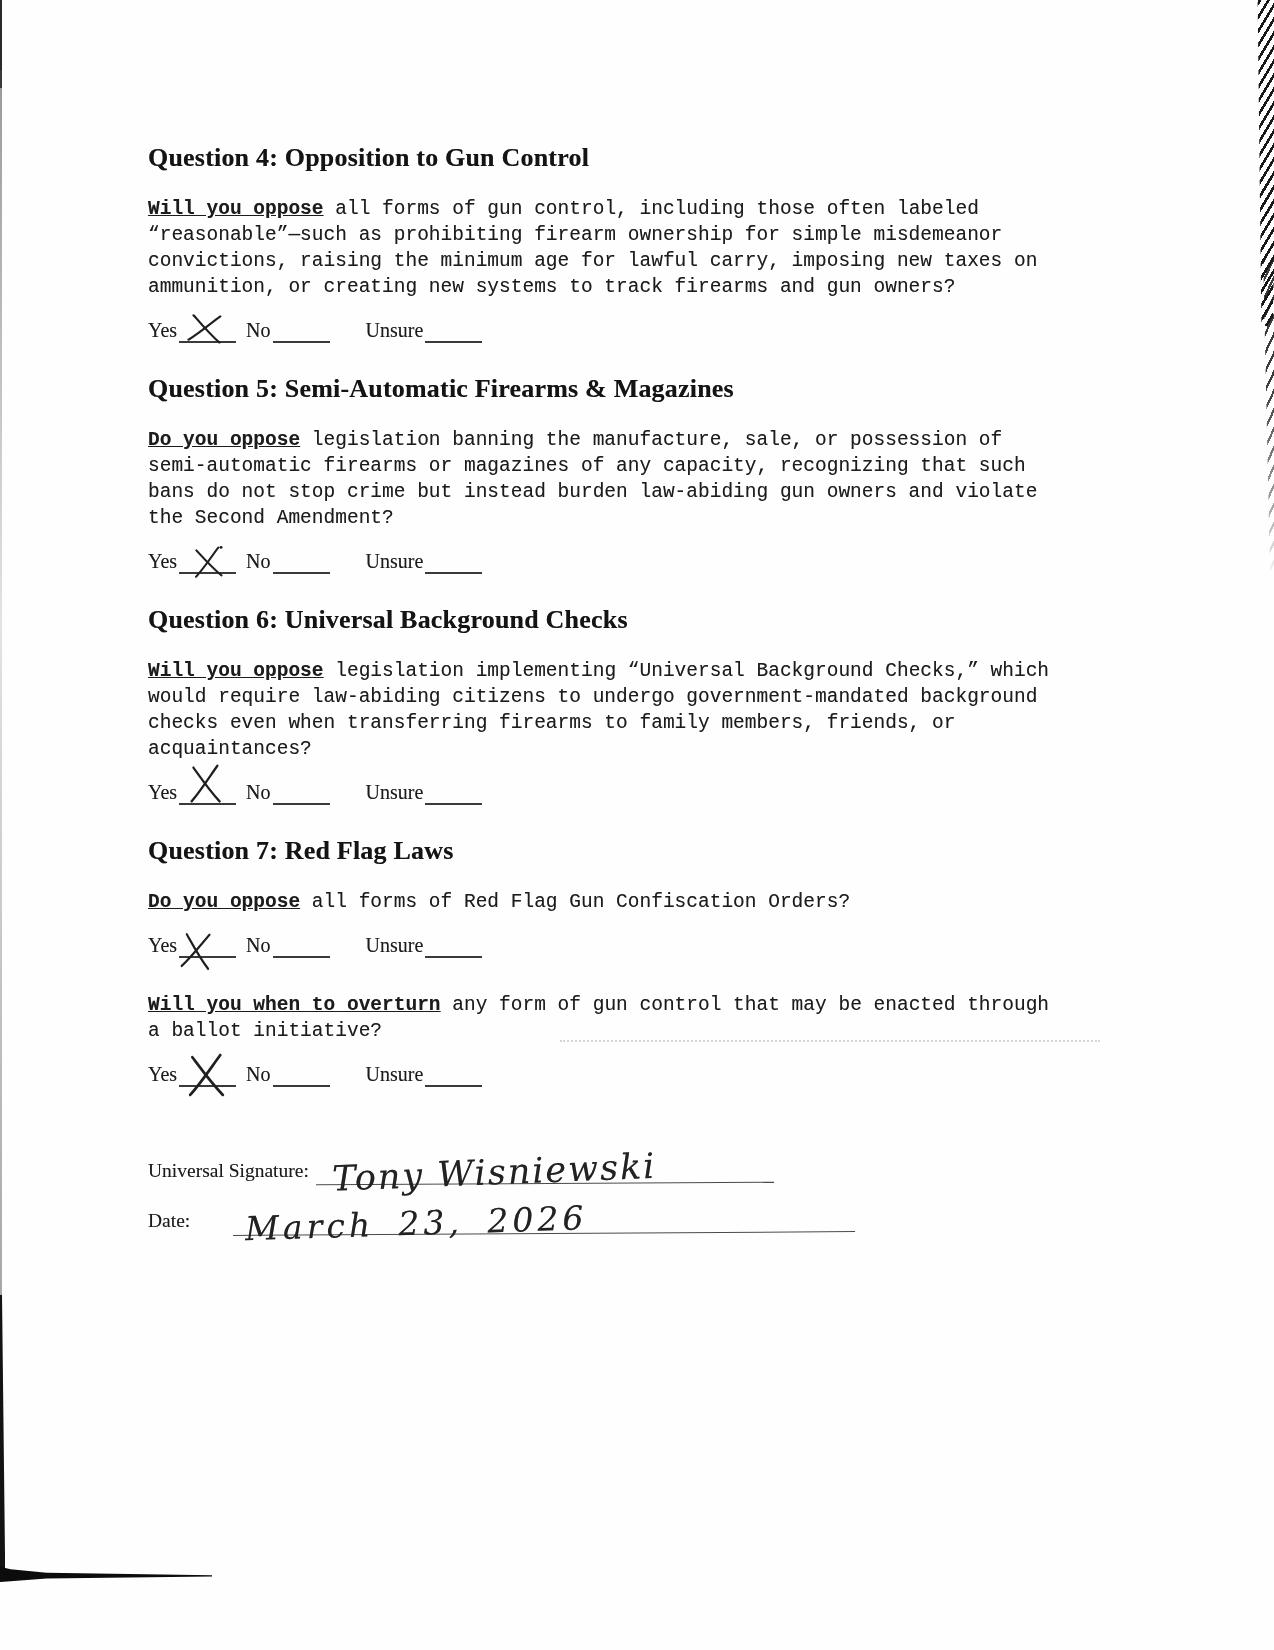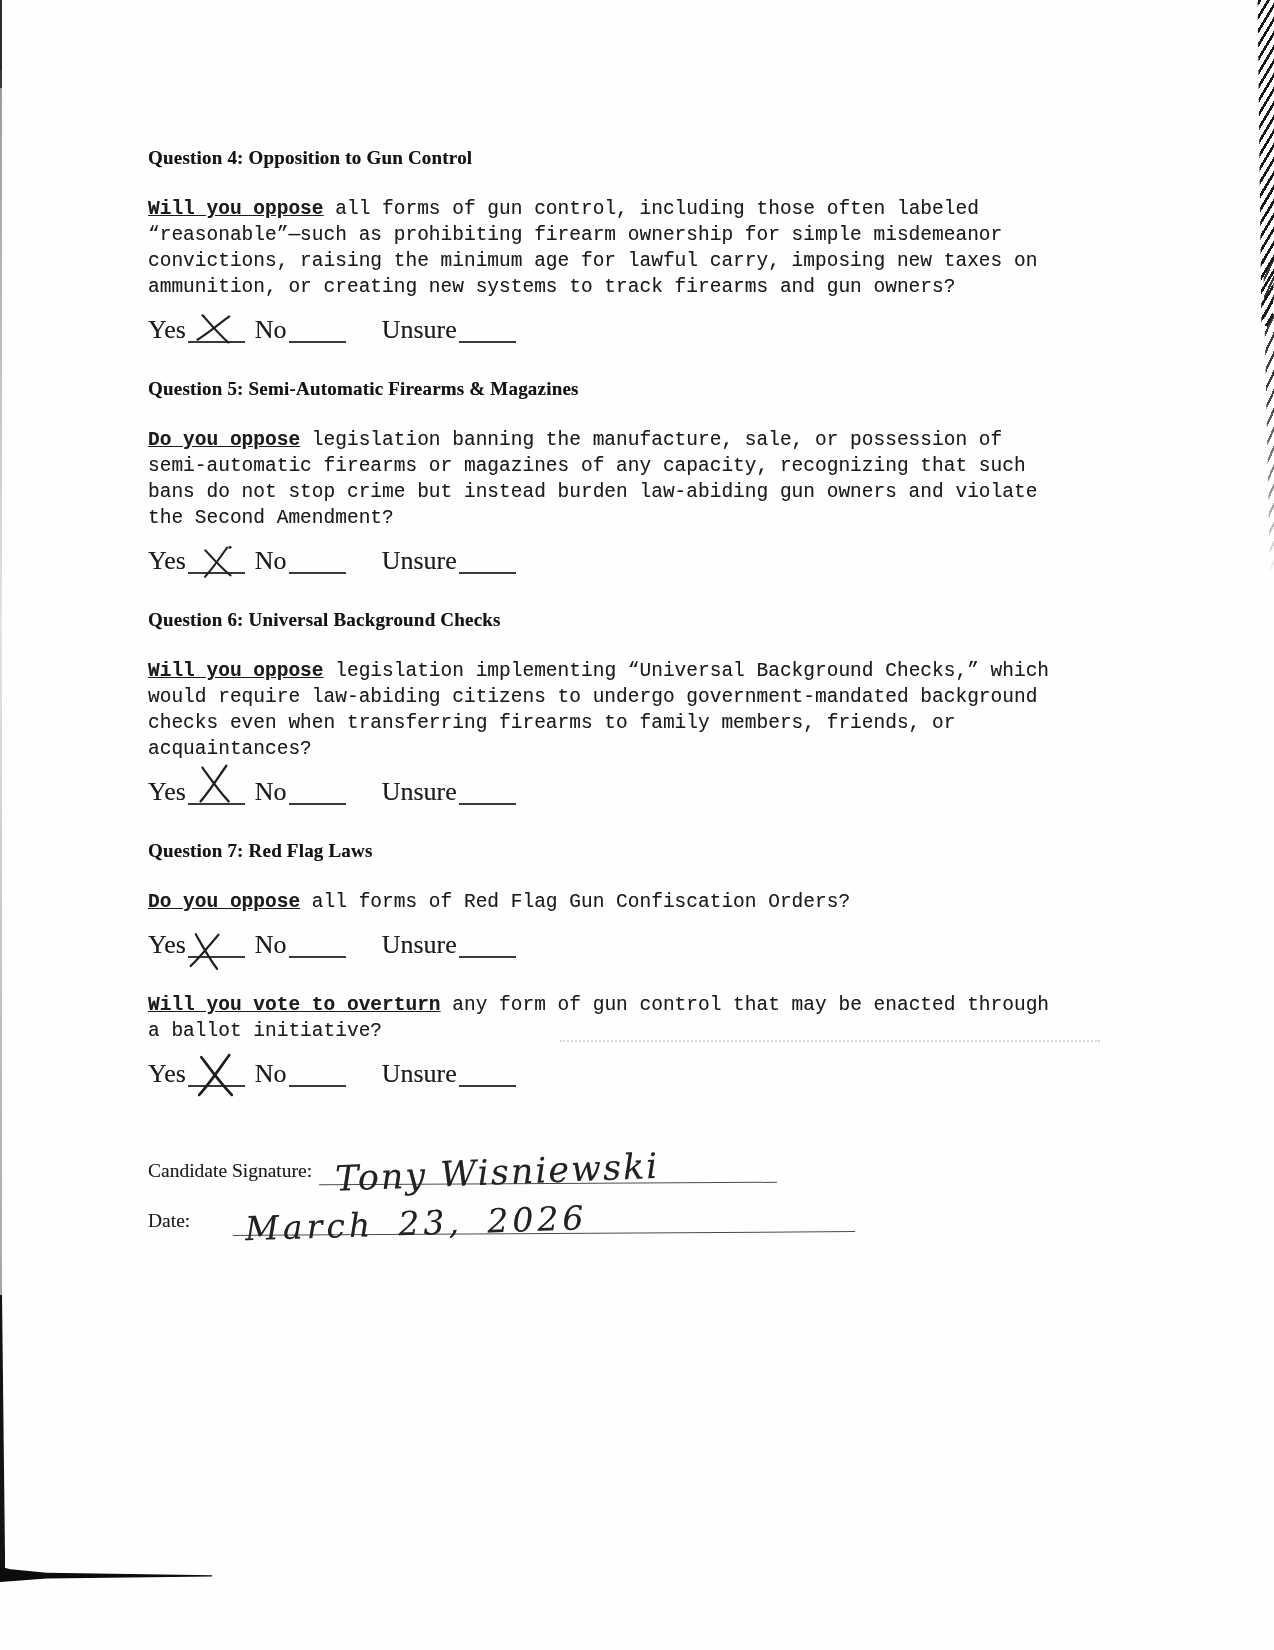--- a/index.html
+++ b/index.html
@@ -26,31 +26,31 @@
   .edge-hatch-b{position:absolute;right:-1px;top:250px;width:16px;height:330px;
     background:repeating-linear-gradient(115deg,rgba(25,25,25,.85) 0 2.2px,rgba(255,255,255,0) 2.2px 8px);
     clip-path:polygon(25% 0,100% 0,100% 100%,70% 100%);
     -webkit-mask-image:linear-gradient(to bottom,#000 0 40%,rgba(0,0,0,.5) 75%,transparent 100%);
     mask-image:linear-gradient(to bottom,#000 0 40%,rgba(0,0,0,.5) 75%,transparent 100%);}
   .faint-dashes{position:absolute;left:560px;top:1040px;width:540px;height:0;
     border-top:2px dotted rgba(140,140,140,.35);}
   
   .content{position:absolute;left:148px;top:146px;width:915px;}
   .q-heading{
-    font-size:19px;line-height:24px;font-weight:bold;margin:0 0 26px 0;
+    font-size:26px;line-height:24px;font-weight:bold;margin:0 0 26px 0;
     letter-spacing:.2px;color:#141414;text-shadow:0 0 .5px rgba(20,20,20,.5);
   }
   .q-text{
     font-size:19.5px;line-height:26px;margin:0 0 15px 0;
     text-shadow:0 0 .4px rgba(30,30,30,.4);
     font-family:Liberation Mono, monospace;
   }
   .q-lead{font-weight:bold;text-decoration:underline;}
   .answer-row{display:flex;align-items:flex-end;height:28px;margin:0 0 34px 0;
-    font-size:26px;text-shadow:0 0 .4px rgba(30,30,30,.4);}
+    font-size:20px;text-shadow:0 0 .4px rgba(30,30,30,.4);}
   .opt{display:flex;align-items:flex-end;}
   .opt-label{line-height:26px;}
   .blank{position:relative;width:57px;height:26px;margin-left:2px;border-bottom:2px solid #3a3a3a;}
   .opt-no{margin-left:10px;justify-content:space-between;}
   .opt-unsure{margin-left:36px;}
   
   .xmark{display:none;position:absolute;stroke:#1f1f1f;fill:none;stroke-width:2.3;stroke-linecap:round;}
   .opt.checked .xmark{display:block;}
   .xdot{display:none;fill:#1f1f1f;stroke:none;}
   .qb0 .xmark{width:40px;height:31px;bottom:-3px;left:7px;transform:rotate(4deg);}
@@ -182,21 +182,21 @@
             <span class="blank"></span>
         </span>
         <span class="opt opt-unsure">
           <span class="opt-label">Unsure</span>
             <span class="blank"></span>
         </span>
       </div>
     </section>
 
     <section class="question qb4">
-      <p class="q-text"><span class="q-lead">Will you vote to overturn</span><span class="q-body"> any form of gun control that may be enacted through a ballot initiative?</span></p>
+      <p class="q-text"><span class="q-lead">Will you when to overturn</span><span class="q-body"> any form of gun control that may be enacted through a ballot initiative?</span></p>
       <div class="answer-row">
         <span class="opt opt-yes checked">
           <span class="opt-label">Yes</span>
             <span class="blank">
               <svg class="xmark" viewBox="0 0 36 40" preserveAspectRatio="none">
                 <path d="M6 4 C13 14, 21 26, 31 37"></path>
                 <path d="M30 3 C22 13, 12 27, 3 36"></path>
               </svg>
             </span>
         </span>
@@ -205,21 +205,21 @@
             <span class="blank"></span>
         </span>
         <span class="opt opt-unsure">
           <span class="opt-label">Unsure</span>
             <span class="blank"></span>
         </span>
       </div>
     </section>
 
     <div class="fill-row sig-row">
-      <span class="fill-label">Candidate Signature:</span>
+      <span class="fill-label">Universal Signature:</span>
       <span class="fill-line">
         <span class="handwriting sig-script">Tony Wisniewski</span>
       </span>
     </div>
 
     <div class="fill-row date-row">
       <span class="fill-label">Date:</span>
       <span class="fill-line">
         <span class="handwriting date-script">March 23, 2026</span>
       </span>

